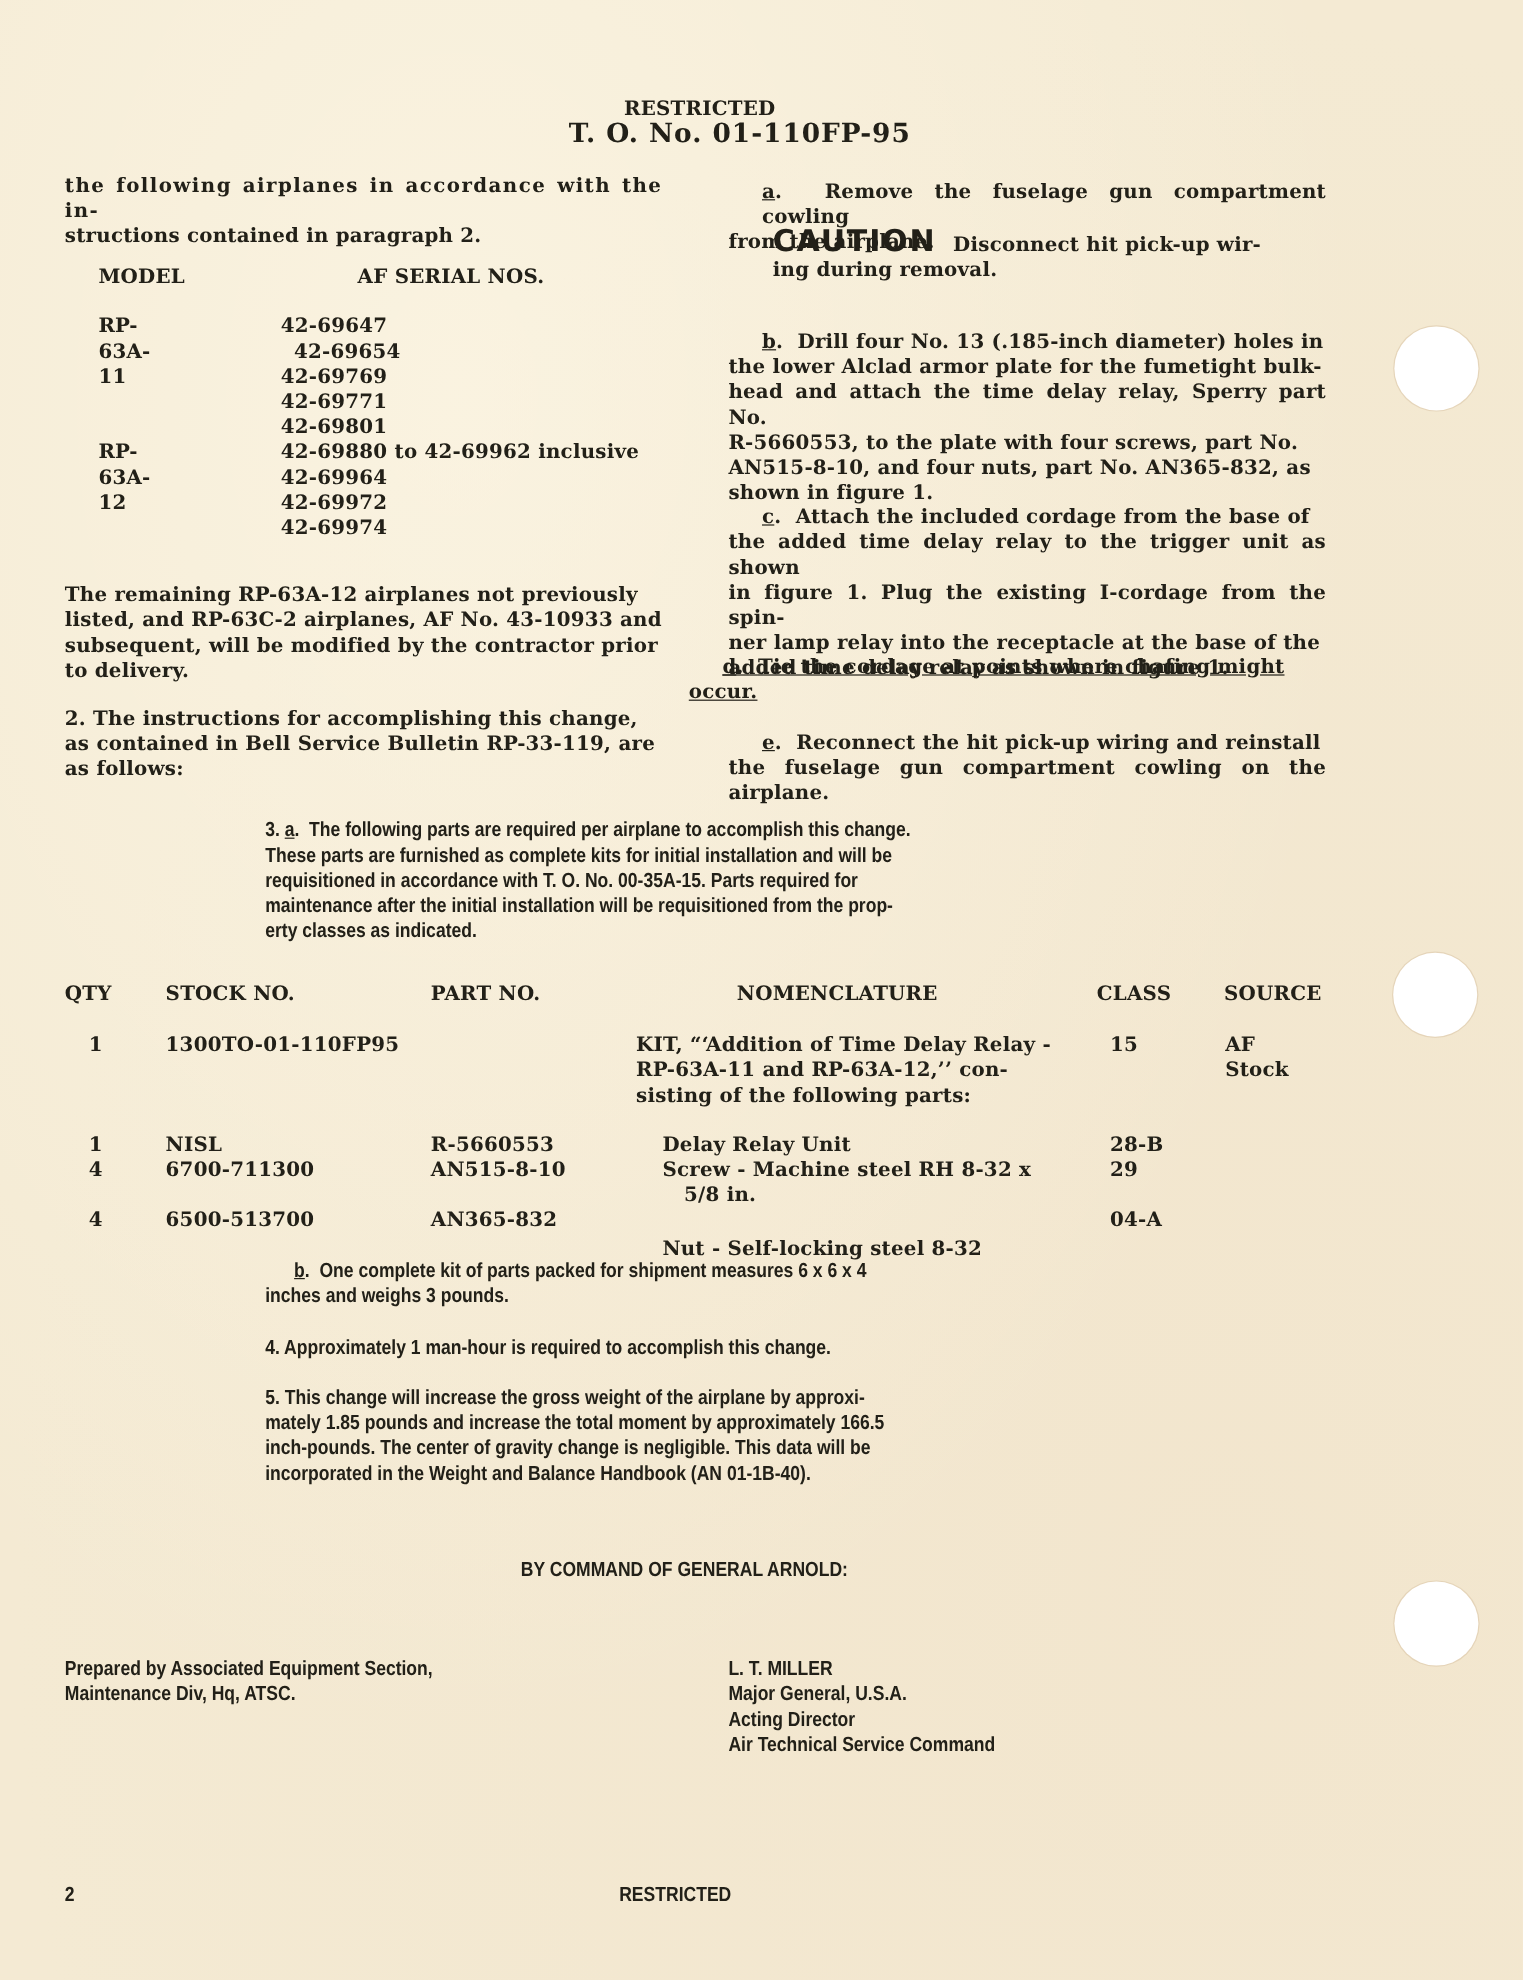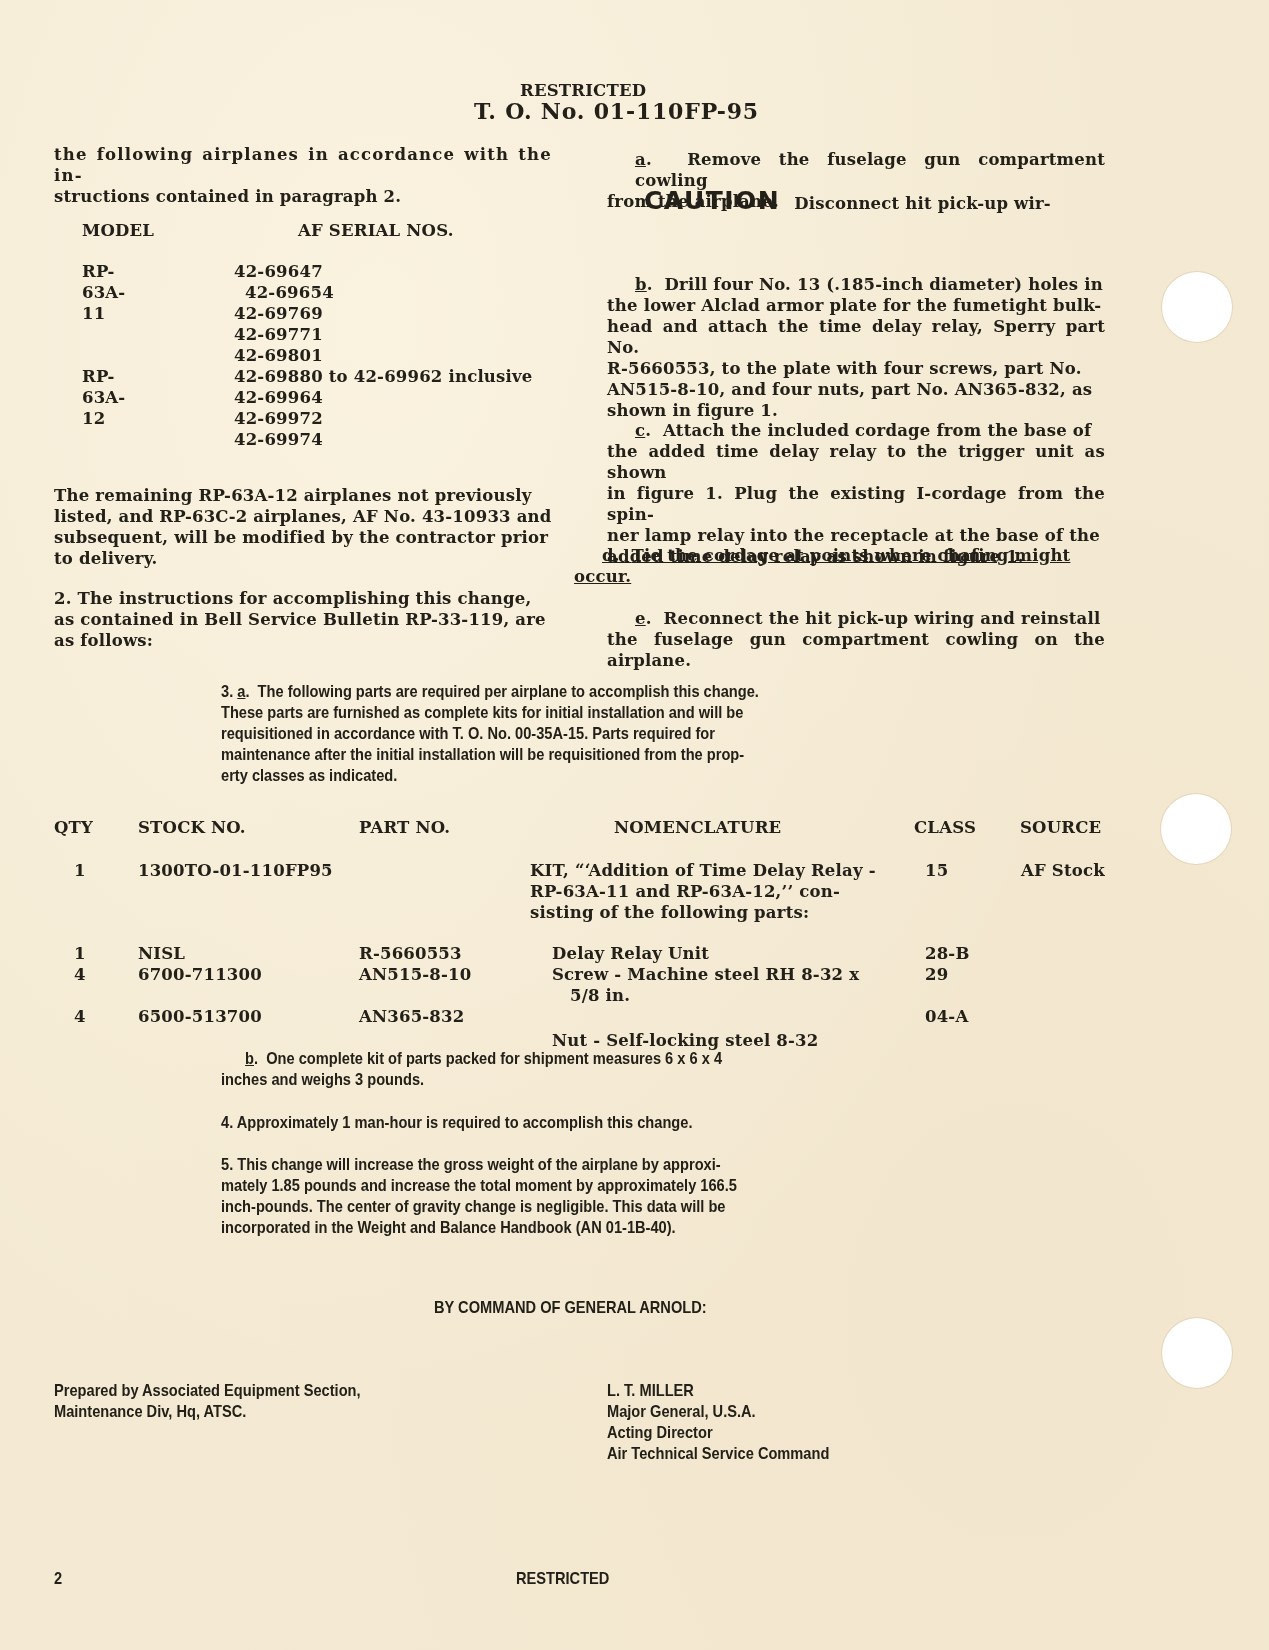--- a/index.html
+++ b/index.html
@@ -93,20 +93,21 @@
   <div>as follows:</div>
 </div>
 
 <div class="abs txt" style="left:607px; top:149px; width:498px;">
   <div class="justify" style="padding-left:28px;"><span class="u">a</span>.&nbsp; <span>Remove the fuselage gun compartment cowling</span></div>
   <div>from the airplane.</div>
 </div>
 
 <div class="abs txt" style="left:644px; top:190px; width:440px;">
   <div><span class="caution">CAUTION</span><span>Disconnect hit pick-up wir-</span></div>
+  <div>ing during removal.</div>
 </div>
 
 <div class="abs txt" style="left:607px; top:274px; width:498px;">
   <div class="justify" style="padding-left:28px;"><span class="u">b</span>.&nbsp; <span>Drill four No. 13 (.185-inch diameter) holes in</span></div>
   <div class="justify">the lower Alclad armor plate for the fumetight bulk-</div>
   <div class="justify">head and attach the time delay relay, Sperry part No.</div>
   <div class="justify">R-5660553, to the plate with four screws, part No.</div>
   <div class="justify">AN515-8-10, and four nuts, part No. AN365-832, as</div>
   <div>shown in figure 1.</div>
 </div>
@@ -130,21 +131,21 @@
 </div>
 
 <div class="abs cond" style="left:221px; top:681px; width:785px;">
   <div class="justify"><span>3.</span> <span class="u">a</span>.&nbsp; <span>The following parts are required per airplane to accomplish this change.</span></div>
   <div class="justify">These parts are furnished as complete kits for initial installation and will be</div>
   <div class="justify">requisitioned in accordance with T. O. No. 00-35A-15. Parts required for</div>
   <div class="justify">maintenance after the initial installation will be requisitioned from the prop-</div>
   <div>erty classes as indicated.</div>
 </div>
 
-<div class="abs txt" style="left:0; top:0; width:1095px; height:1650px; pointer-events:none; font-weight:bold;padding-left:16px;">
+<div class="abs txt" style="left:0; top:0; width:1095px; height:1650px; pointer-events:none; font-weight:bold;">
 
   <span class="abs" style="left:54px; top:817px;">QTY</span>
   <span class="abs" style="left:138px; top:817px;">STOCK NO.</span>
   <span class="abs" style="left:359px; top:817px;">PART NO.</span>
   <span class="abs" style="left:614px; top:817px;">NOMENCLATURE</span>
   <span class="abs" style="left:914px; top:817px;">CLASS</span>
   <span class="abs" style="left:1020px; top:817px;">SOURCE</span>
 
   <span class="abs" style="left:74px; top:860px;">1</span>
   <span class="abs" style="left:138px; top:860px;">1300TO-01-110FP95</span>

